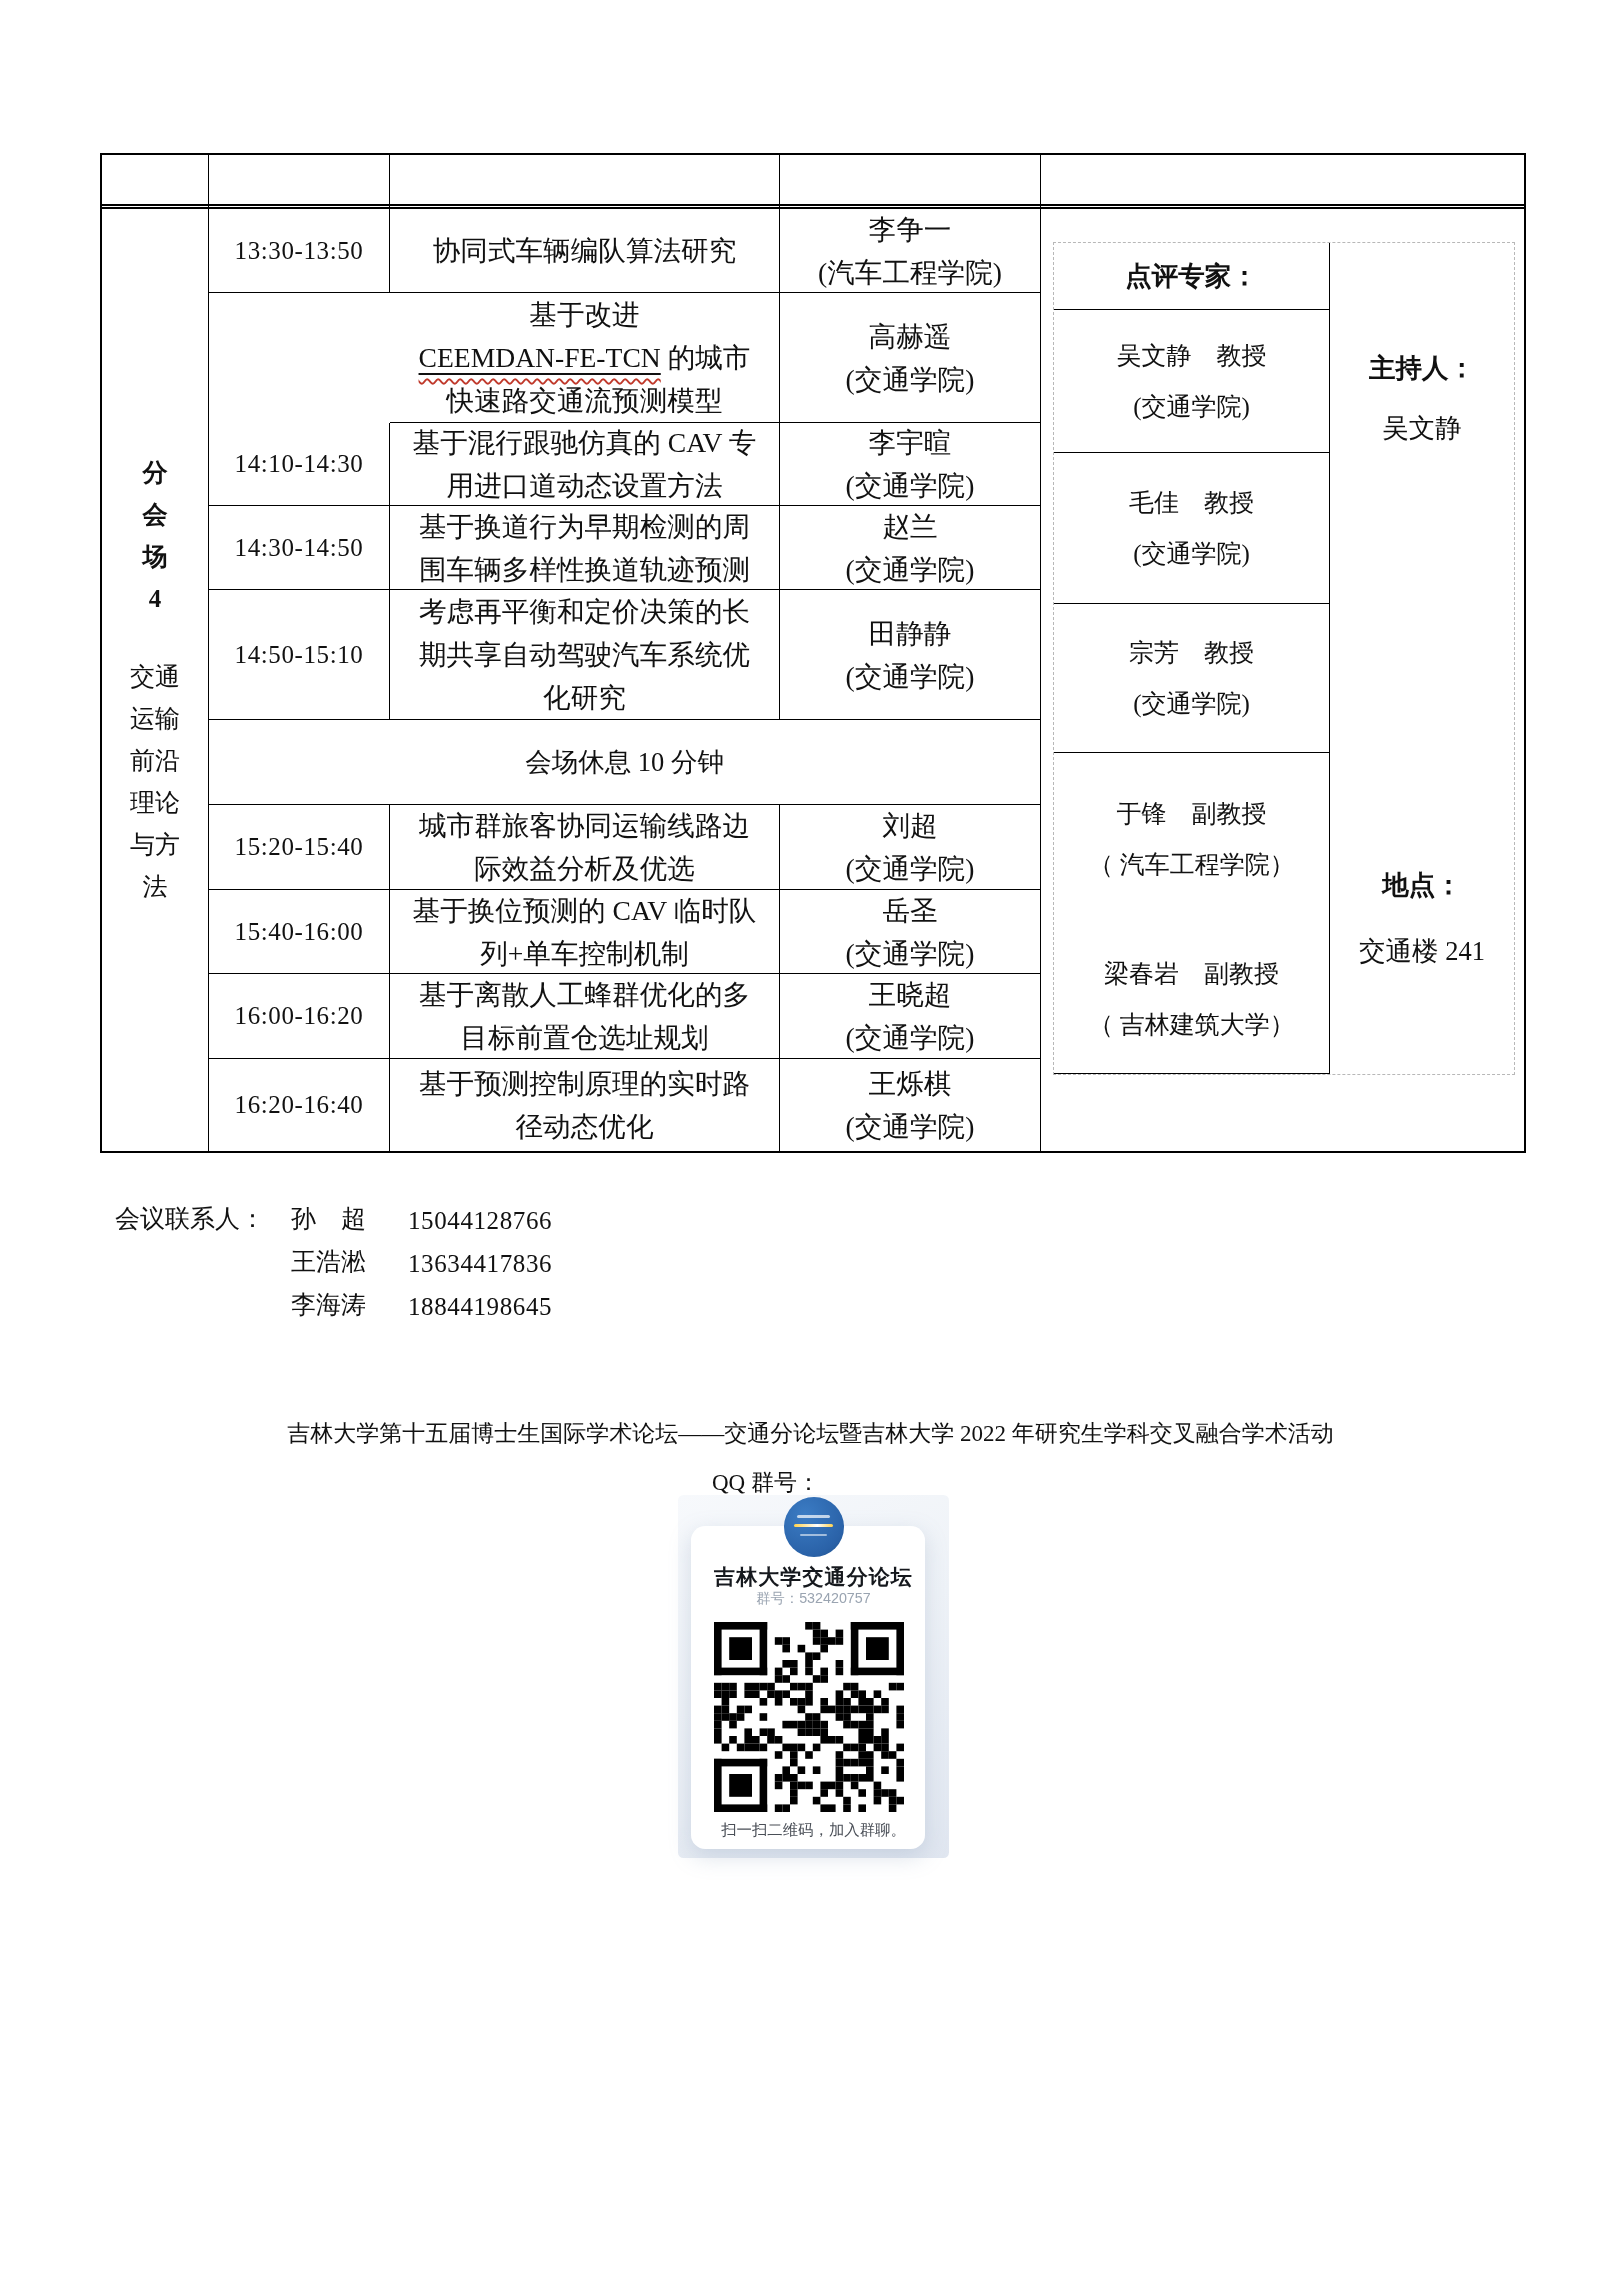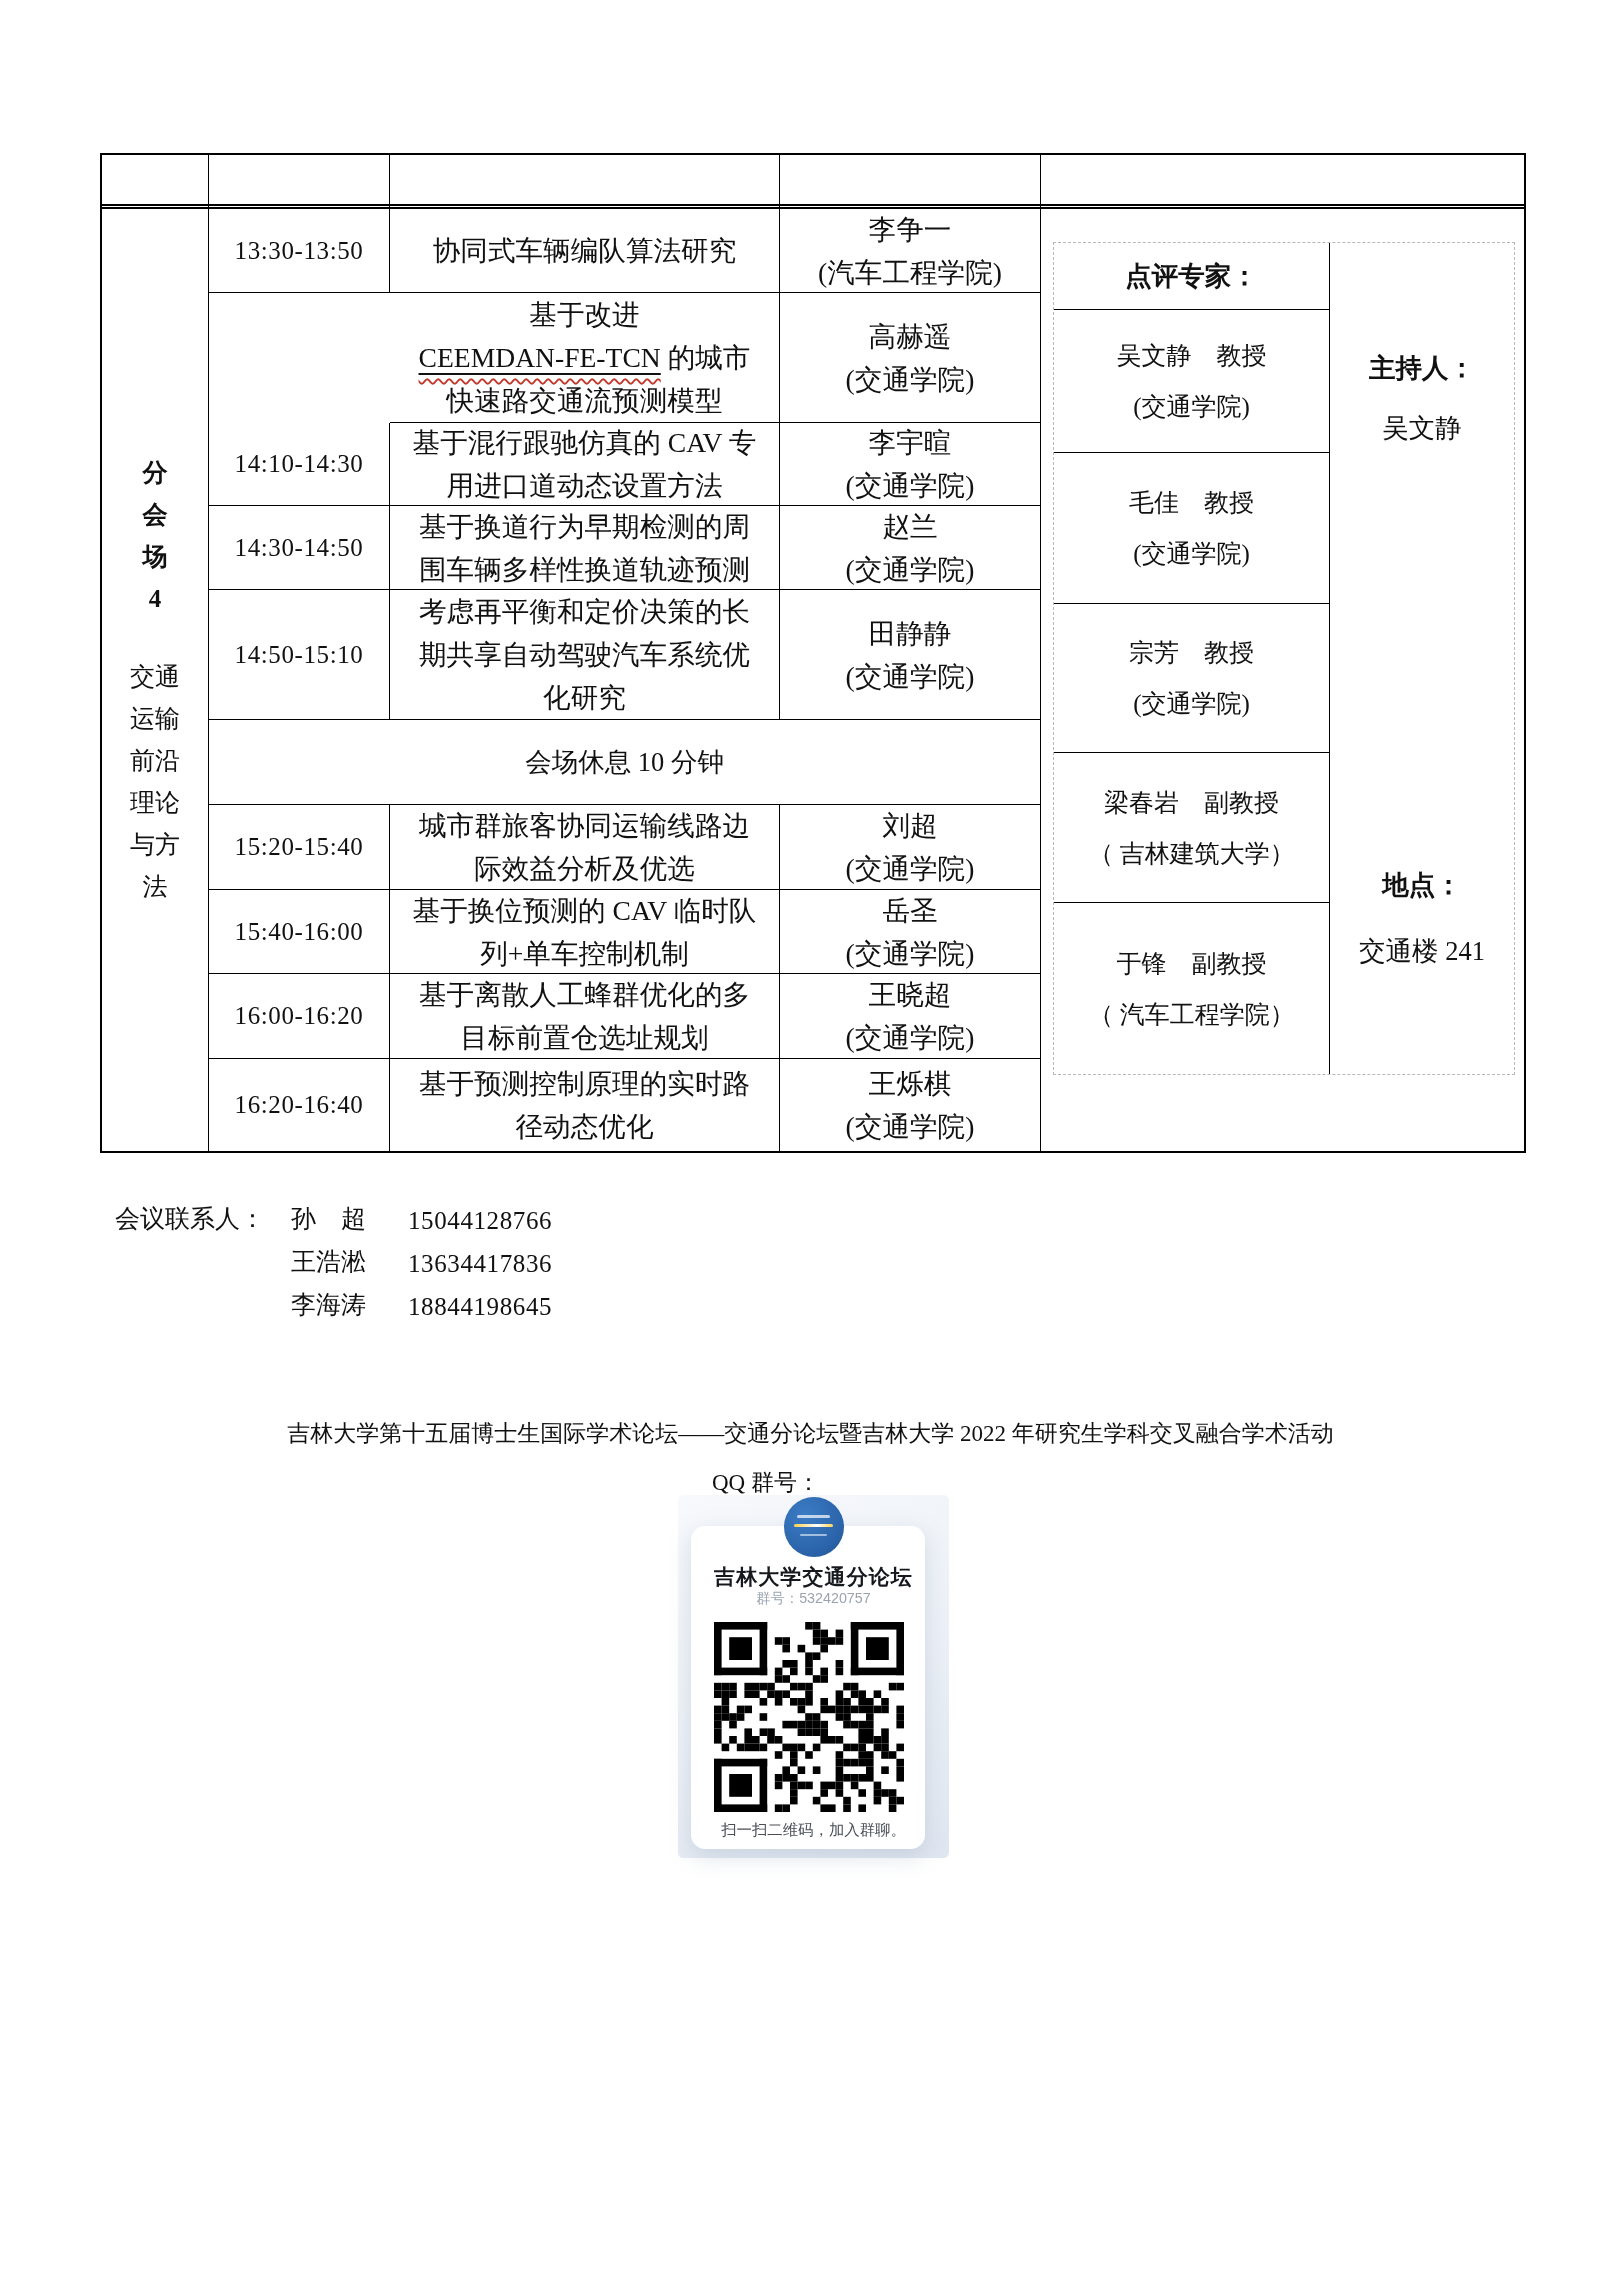--- a/index.html
+++ b/index.html
@@ -201,27 +201,27 @@
             <div>(交通学院)</div>
           </div>
           <div class="pcell pe1">
             <div>毛佳　教授</div>
             <div>(交通学院)</div>
           </div>
           <div class="pcell pe2">
             <div>宗芳　教授</div>
             <div>(交通学院)</div>
           </div>
+          <div class="pcell pe4">
+            <div>于锋　副教授</div>
+            <div>（ 汽车工程学院）</div>
+          </div>
           <div class="pcell pe3">
             <div>梁春岩　副教授</div>
             <div>（ 吉林建筑大学）</div>
-          </div>
-          <div class="pcell pe4">
-            <div>于锋　副教授</div>
-            <div>（ 汽车工程学院）</div>
           </div>
         </div>
         <div class="pr">
           <div class="host">
             <div class="plabel">主持人：</div>
             <div>吴文静</div>
           </div>
           <div class="venue">
             <div class="plabel">地点：</div>
             <div>交通楼 241</div>

